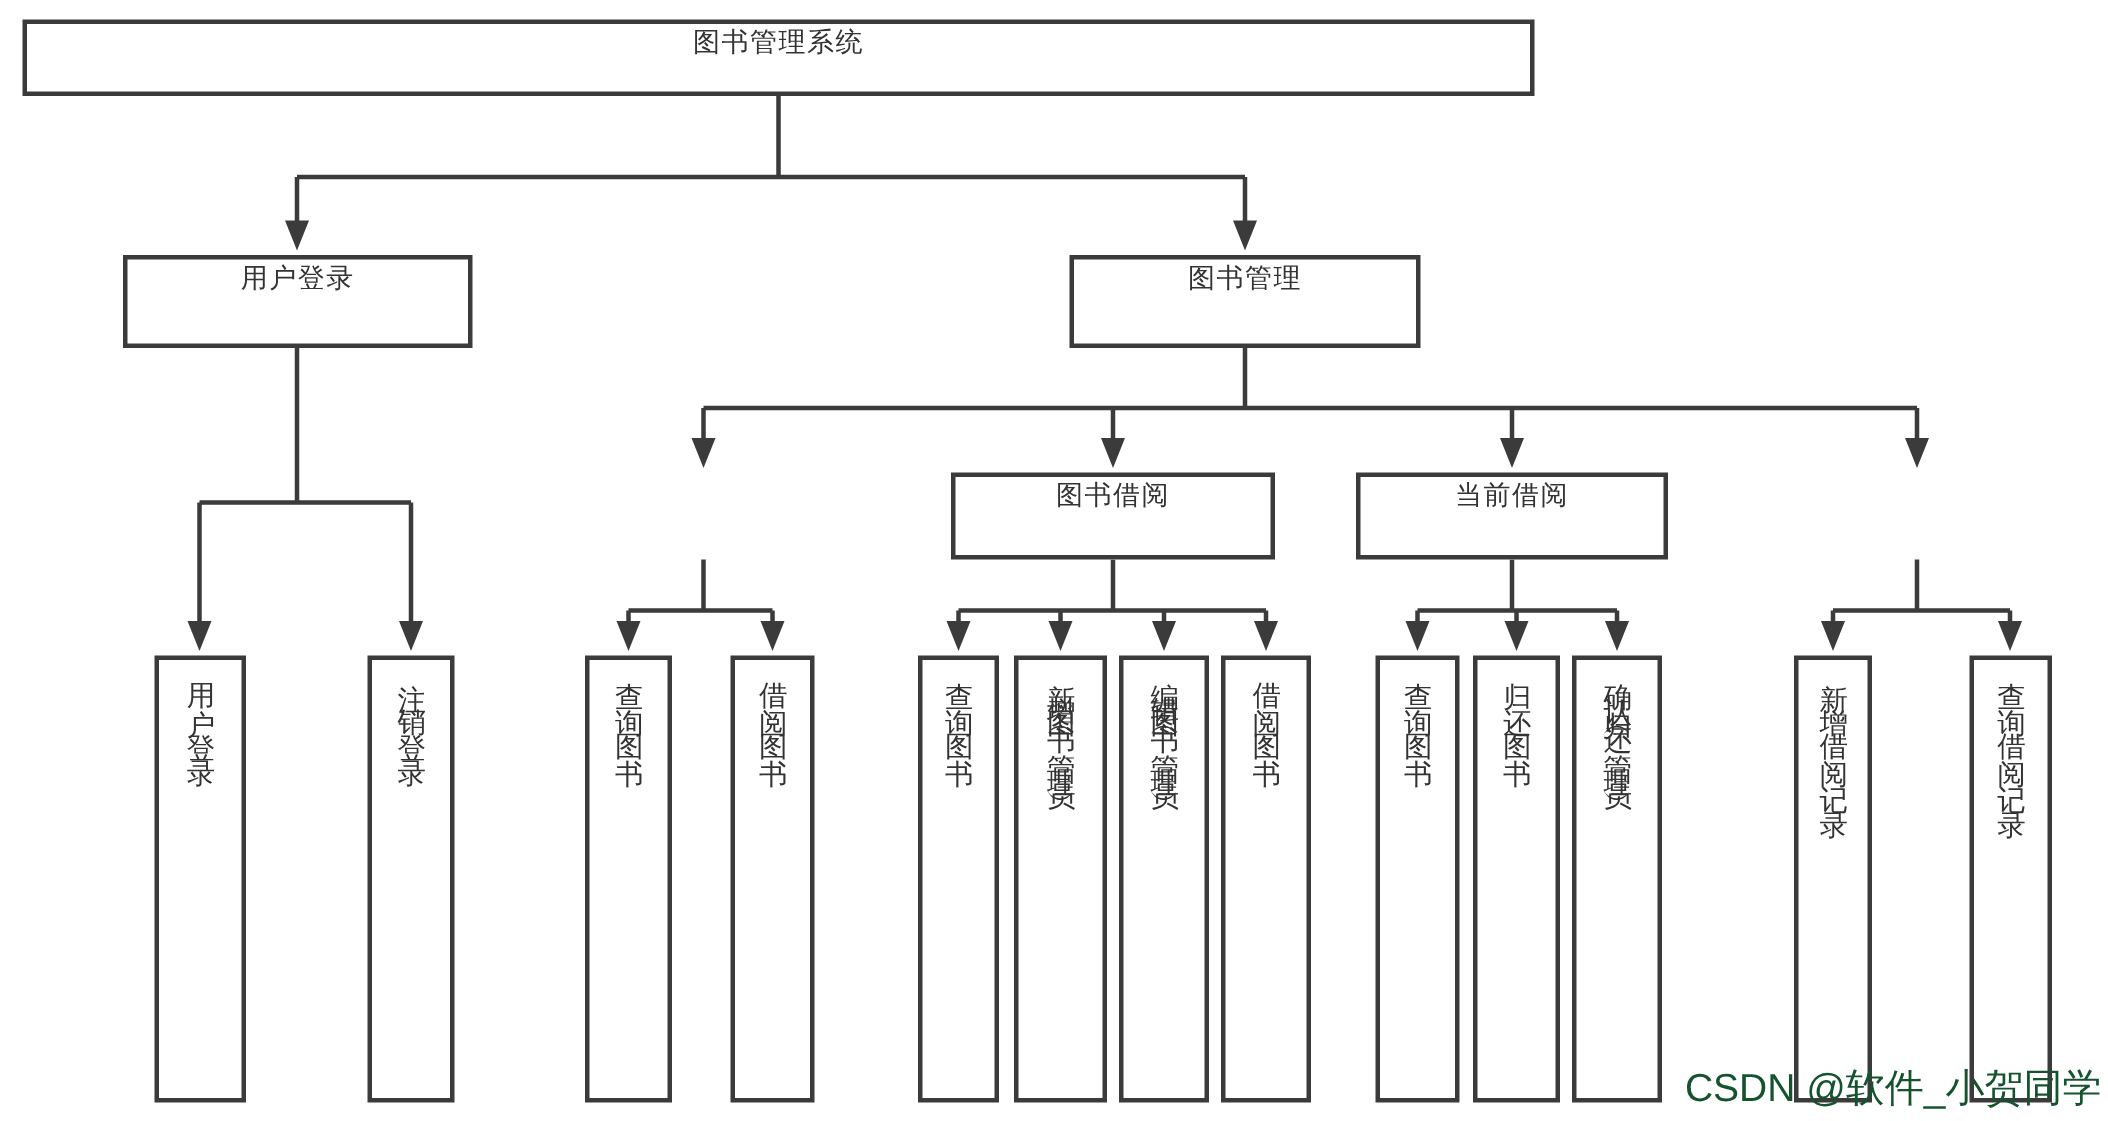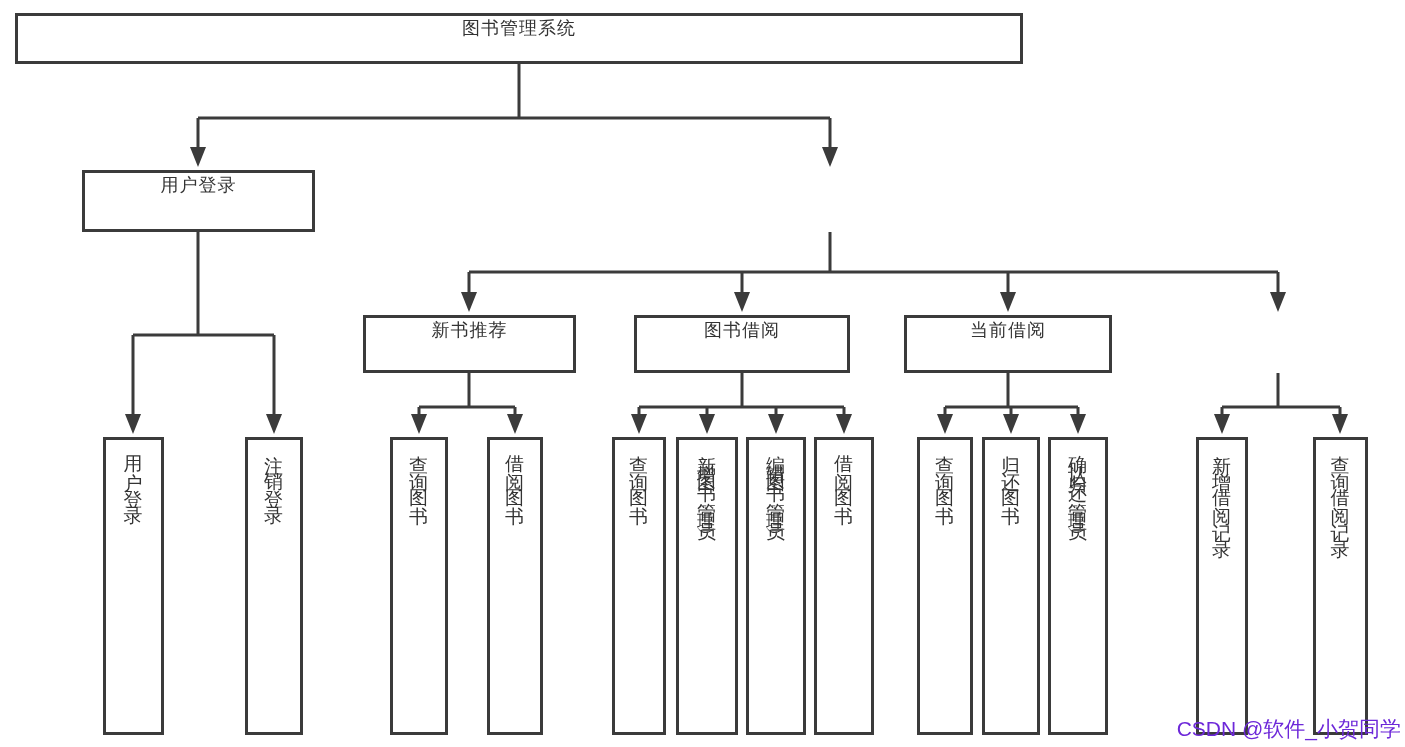--- a/index.html
+++ b/index.html
@@ -39,22 +39,22 @@
     letter-spacing: 0.9em;
     line-height: 1;
   }
   .node.v.long span {
     letter-spacing: 0.5em;
   }
   .watermark {
     position: absolute;
     right: 4px;
     bottom: 4px;
-    font-size: 21px;
-    color: #6d28d9;
+    font-size: 26px;
+    color: #14532d;
     z-index: 3;
     white-space: nowrap;
   }
 </style>
 </head>
 <body>
 
 <div class="canvas">
 
   <svg class="connectors" width="1405" height="747" viewBox="0 0 1405 747" xmlns="http://www.w3.org/2000/svg">
@@ -90,24 +90,24 @@
     </g>
   </svg>
 
   <div class="node h" style="left:15px;top:13px;width:1008px;height:51px">
     <span>图书管理系统</span>
   </div>
 
   <div class="node h" style="left:82px;top:170px;width:233px;height:62px">
     <span>用户登录</span>
   </div>
+  <div class="node h" style="left:713px;top:170px;width:234px;height:62px">
+    <span>图书管理</span>
+  </div>
 
-  <div class="node h" style="left:363px;top:315px;width:213px;height:58px">
-    <span>新书推荐</span>
-  </div>
   <div class="node h" style="left:904px;top:315px;width:208px;height:58px">
     <span>当前借阅</span>
   </div>
   <div class="node h" style="left:634px;top:315px;width:216px;height:58px">
     <span>图书借阅</span>
   </div>
 
   <div class="node v" style="left:103px;top:437px;width:61px;height:298px">
     <span>用户登录</span>
   </div>

